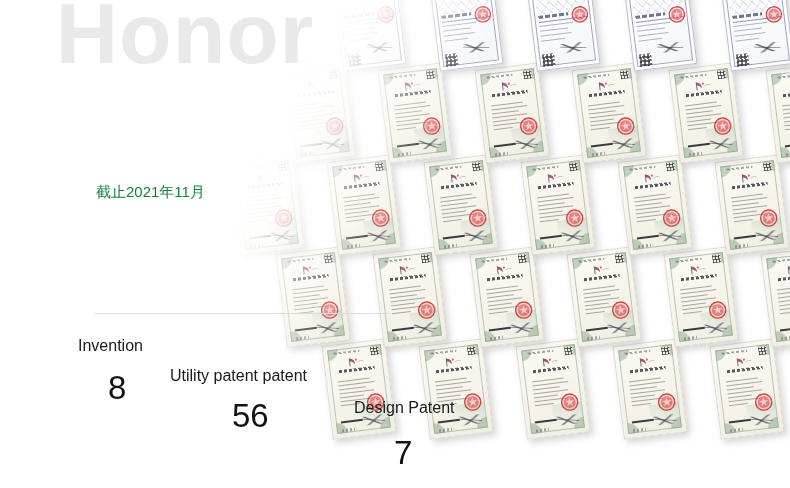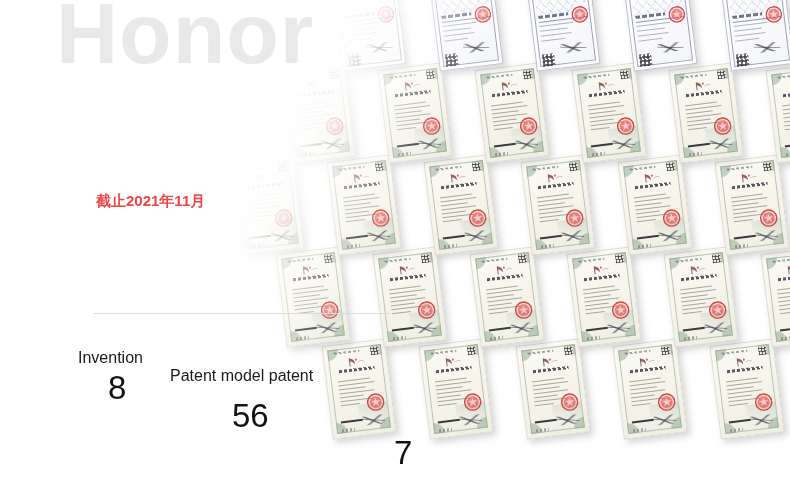--- a/index.html
+++ b/index.html
@@ -244,24 +244,24 @@
     position: absolute;
     left: 64px; top: 36px;
     font-size: 25px;
     font-weight: 700;
     color: #1a1a1a;
     letter-spacing: 1px;
     white-space: nowrap;
   }
   #asof {
     position: absolute;
-    left: 52px; top: 192px;
+    left: 52px; top: 183px;
     font-size: 15px;
-    font-weight: 700;
-    color: #ef4444;
+    font-weight: 400;
+    color: #15803d;
     white-space: nowrap;
   }
   #subhead {
     position: absolute;
     left: 52px; top: 218px;
     font-size: 18px;
     font-weight: 700;
     color: #cc1626;
     letter-spacing: 1px;
     white-space: nowrap;
@@ -289,21 +289,21 @@
     color: #1a1a1a;
     white-space: nowrap;
   }
   .stat-value {
     position: absolute;
     font-size: 33px;
     font-weight: 400;
     color: #121212;
     white-space: nowrap;
   }
-  #stat0-label { left: 34px;  top: 349px; }
+  #stat0-label { left: 34px;  top: 337px; }
   #stat0-value { left: 64px;  top: 369px; }
   #stat1-label { left: 126px; top: 367px; }
   #stat1-value { left: 188px; top: 397px; }
   #stat2-label { left: 310px; top: 399px; }
   #stat2-value { left: 350px; top: 434px; }
 </style>
 </head>
 <body>
 
 <div id="stage">
@@ -1361,19 +1361,20 @@
 
     <div id="asof">截止2021年11月</div>
 
 
 
     <div id="divider"></div>
 
     <div class="stat-label" id="stat0-label">Invention</div>
     <div class="stat-value" id="stat0-value">8</div>
 
-    <div class="stat-label" id="stat1-label">Patent model patent</div>
+    <div class="stat-label" id="stat1-label">Utility patent patent</div>
     <div class="stat-value" id="stat1-value">56</div>
 
+    <div class="stat-label" id="stat2-label">Design Patent</div>
     <div class="stat-value" id="stat2-value">7</div>
 
   </div>
 </div>
 
 </body></html>

